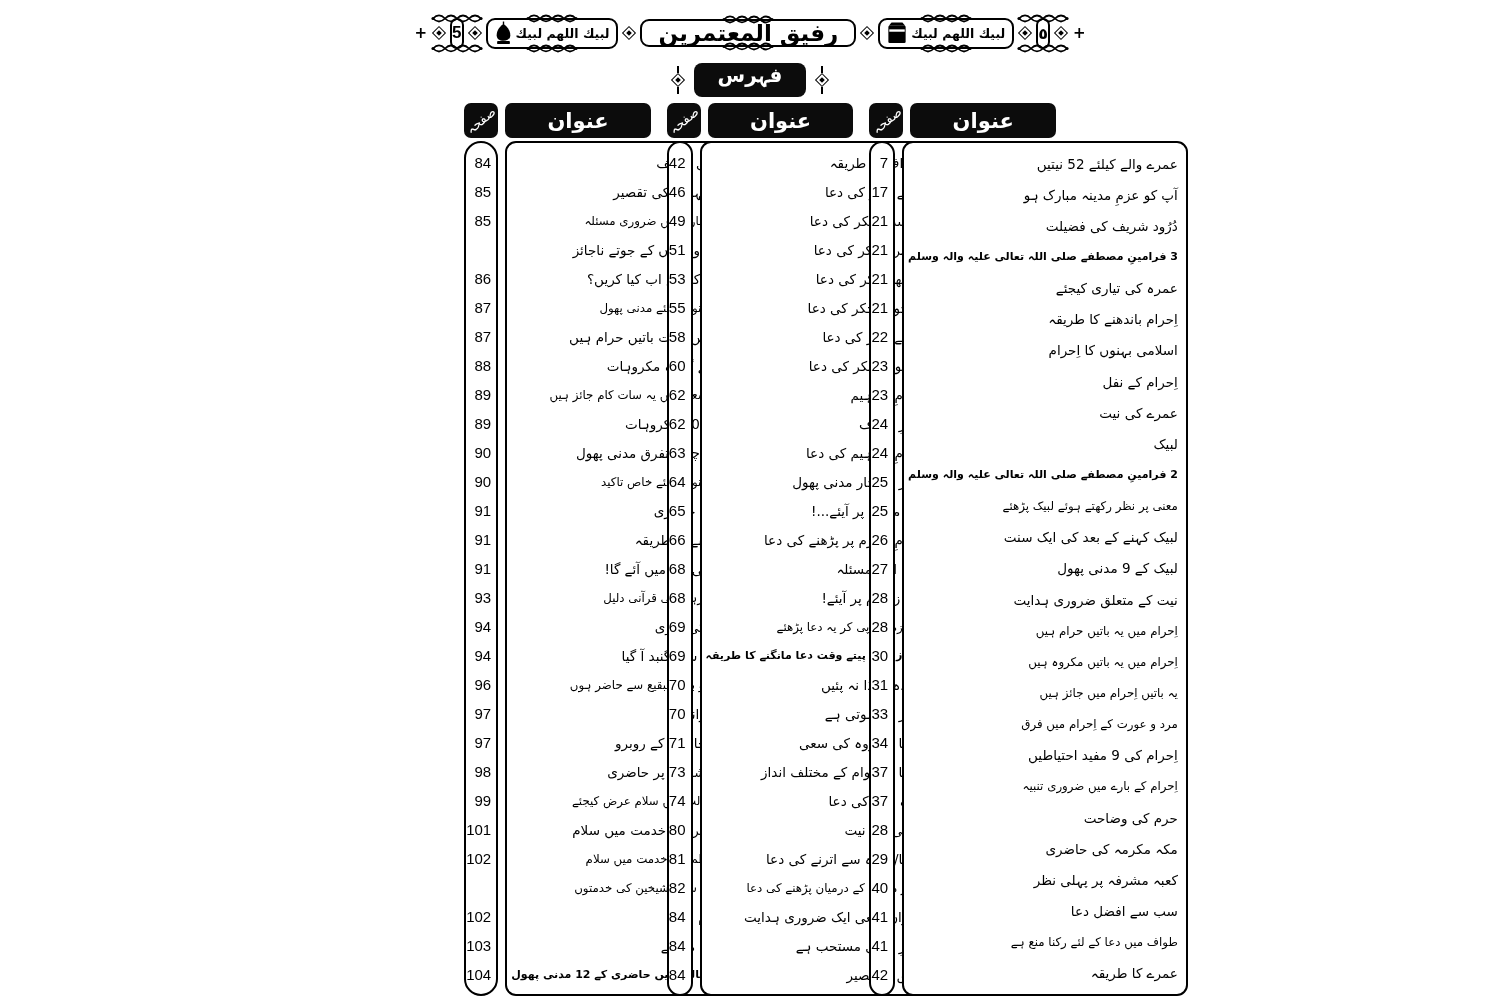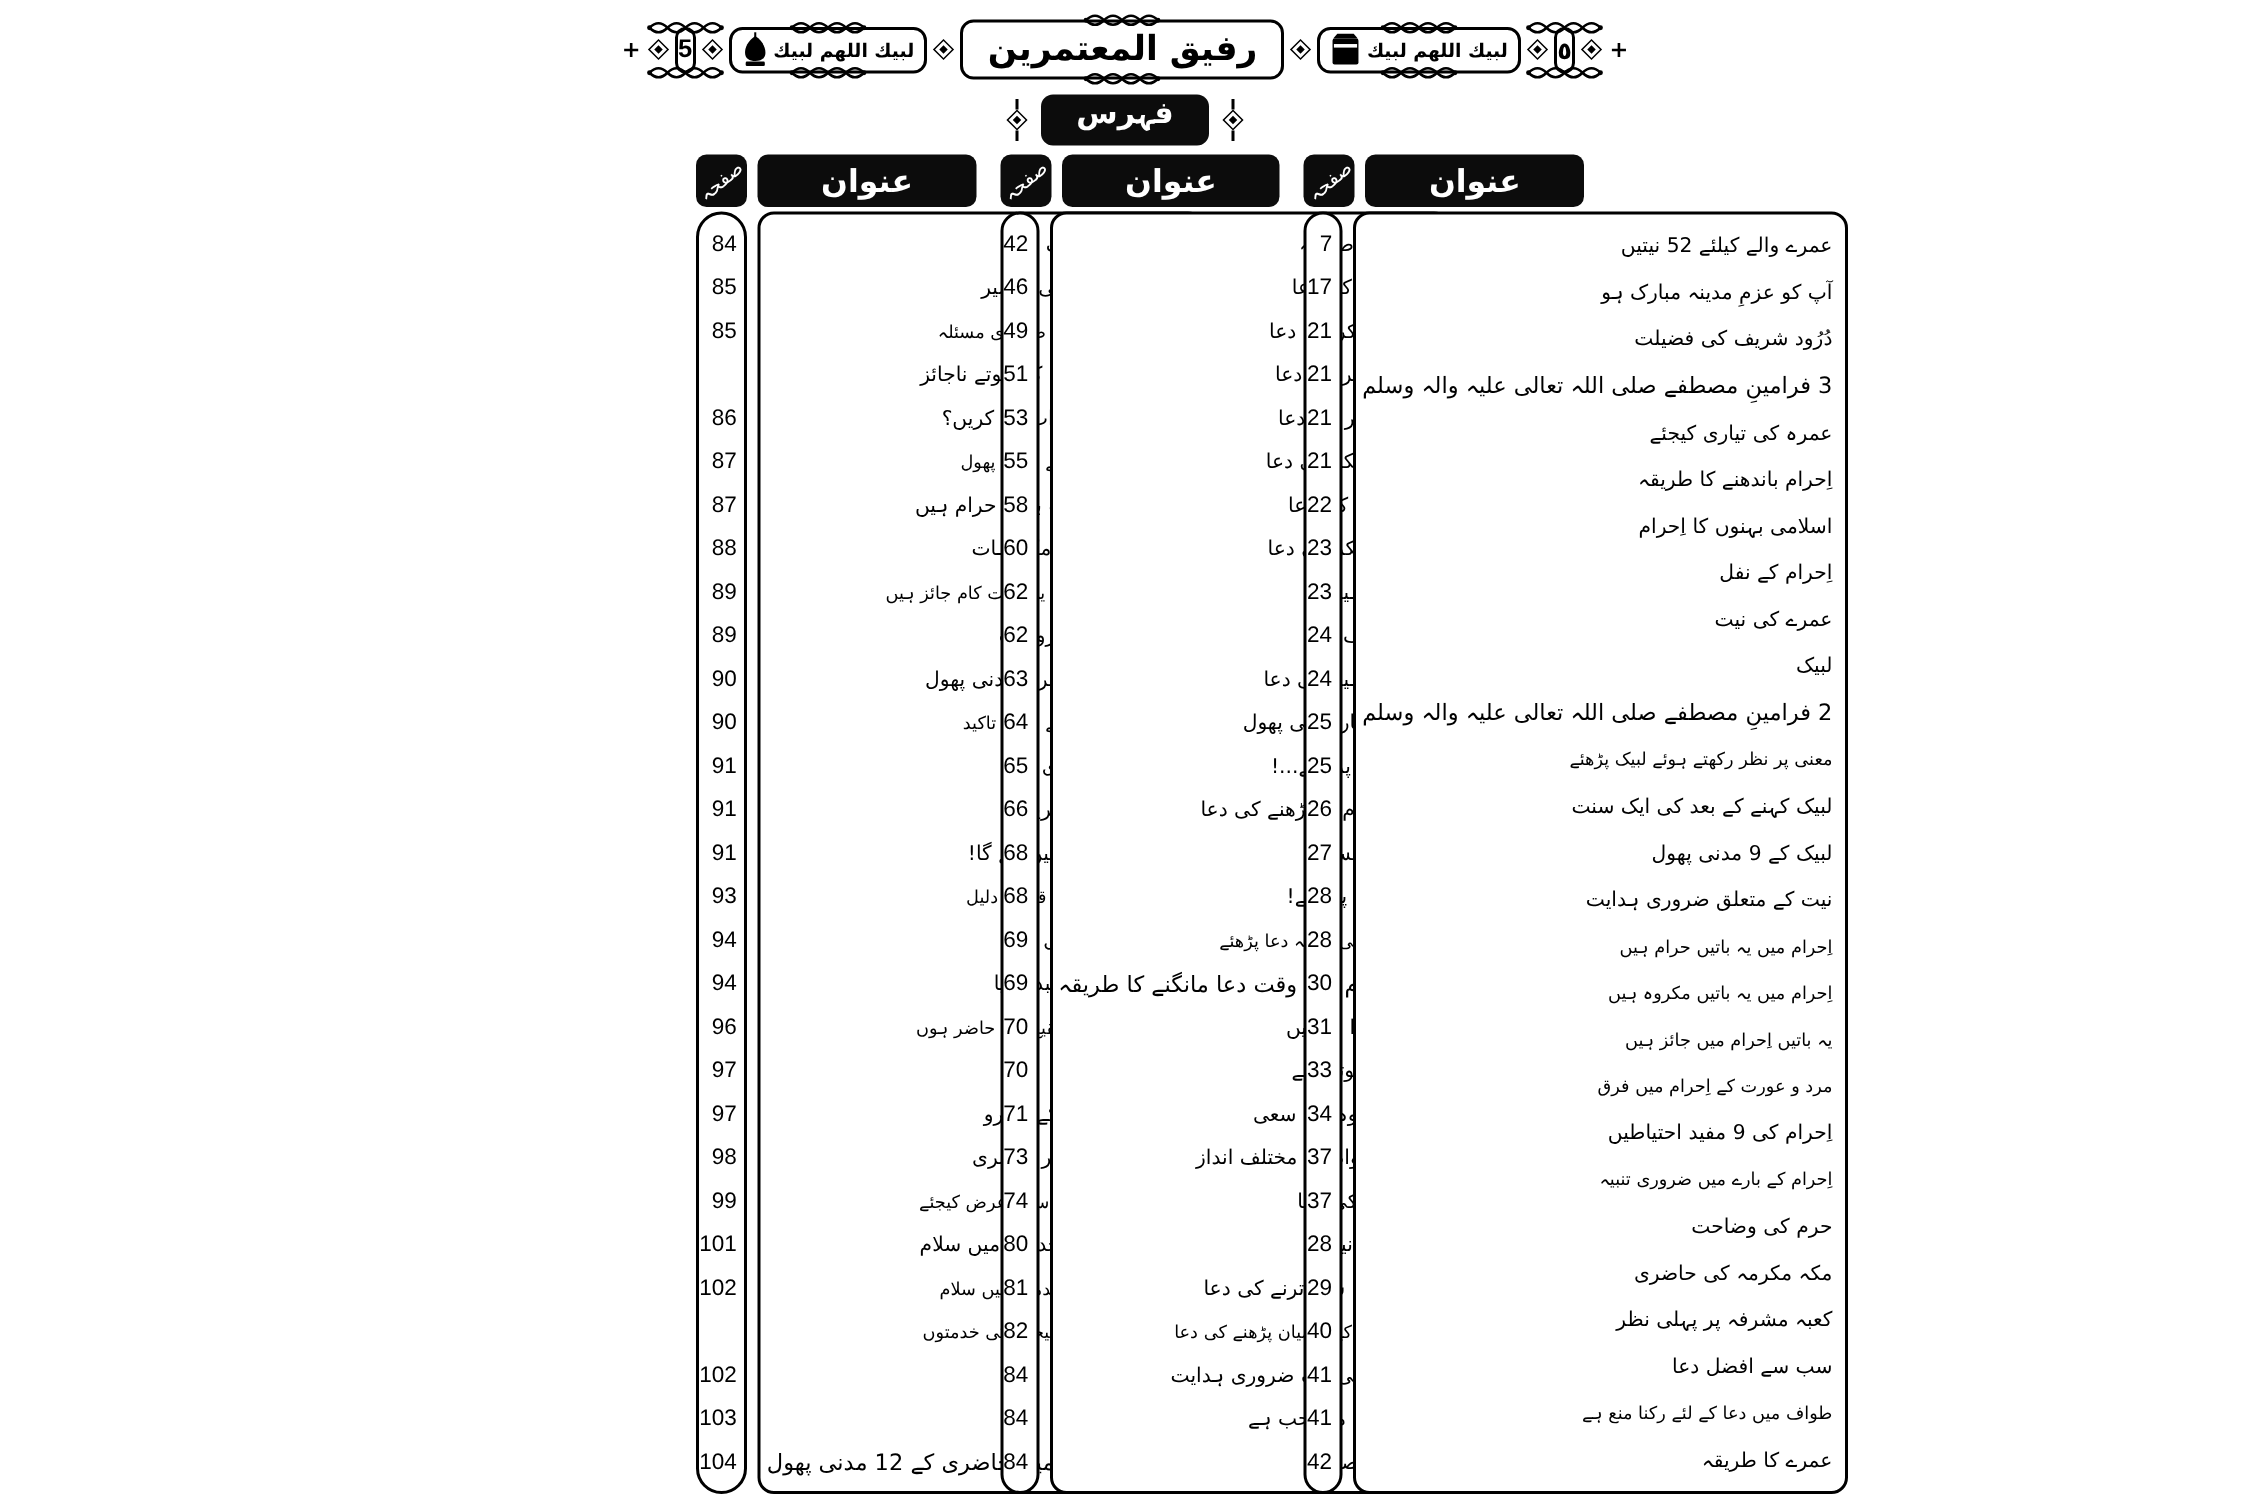--- a/index.html
+++ b/index.html
@@ -7,21 +7,21 @@
         font-family:"DejaVu Sans",sans-serif;color:#000;}
   .wrap{position:absolute;left:444px;top:0;width:612px;}
 
   
   .topbar{display:flex;align-items:center;justify-content:center;margin-top:10px;height:46px;gap:2px;}
   .hbox{border:2px solid #000;border-radius:9px;background:#fff;display:flex;align-items:center;
         justify-content:center;position:relative;box-sizing:border-box;}
   .num5{width:48px;height:31px;font:bold 17px "Liberation Sans",sans-serif;}
   .numar{width:57px;height:31px;font-size:16px;font-weight:bold;}
   .labbaik{height:31px;padding:0 7px;gap:4px;font-weight:bold;font-size:12.5px;white-space:nowrap;}
-  .booktitle{height:40px;padding:0 16px;font-weight:bold;font-size:23px;white-space:nowrap;}
+  .booktitle{height:28px;padding:0 16px;font-weight:bold;font-size:23px;white-space:nowrap;}
 
   
   .dia{width:8px;height:8px;border:1.5px solid #000;transform:rotate(45deg);position:relative;
        margin:0 4px;flex:0 0 auto;}
   .dia::after{content:"";position:absolute;inset:2px;background:#000;}
   .plus{font:bold 15px "DejaVu Sans",sans-serif;margin:0 1px;}
 
   
   .orn-host{position:relative;}
   .orn{position:absolute;left:50%;transform:translateX(-50%);}
@@ -46,21 +46,21 @@
   .col-body{display:flex;gap:7px;height:855px;}
   .pages-box{width:34px;border:2px solid #000;border-radius:17px;display:flex;flex-direction:column;
              padding:5px 0;box-sizing:border-box;background:#fff;}
   .titles-box{flex:1;border:2px solid #000;border-radius:11px;display:flex;flex-direction:column;
               padding:5px 2px;box-sizing:border-box;background:#fff;}
   .page-cell{flex:1;display:flex;align-items:center;justify-content:flex-end;padding-right:5px;
              font:15px "Liberation Sans",sans-serif;}
   .title-cell{flex:1;display:flex;align-items:center;direction:rtl;padding:0 6px 0 2px;
               font-size:13.5px;white-space:nowrap;overflow:hidden;}
   .title-cell.sz2{font-size:11.8px;}
-  .title-cell.sz3{font-size:15px;}
+  .title-cell.sz3{font-size:11px;font-weight:bold;}
 
   
   .icon{display:inline-flex;flex:0 0 auto;}
 </style>
 </head>
 <body>
 
 <div class="page">
   <div class="wrap">
 

